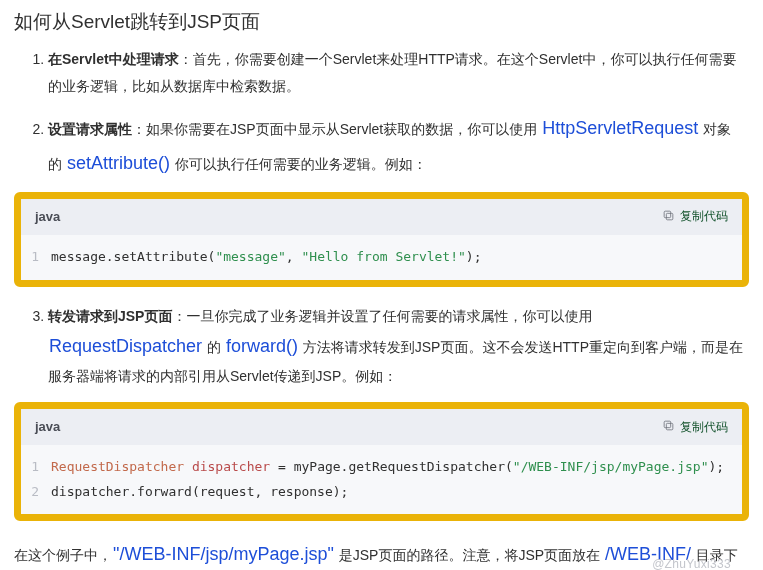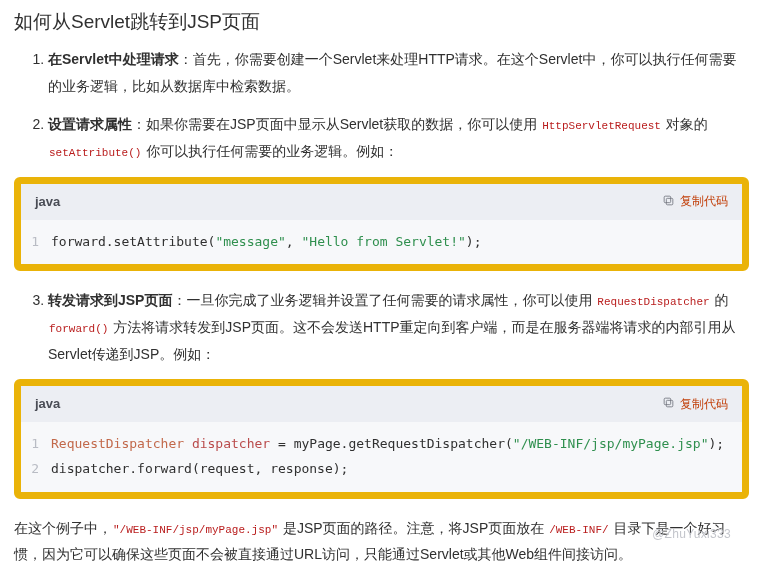--- a/index.html
+++ b/index.html
@@ -20,23 +20,23 @@
   .intro { font-size: 14px; margin-bottom: 14px; }
   ol { list-style: decimal; padding-left: 34px; }
   ol > li { 
     margin-bottom: 12px; 
     font-size: 14px;
     line-height: 1.9;
     padding-right: 4px;
   }
   ol > li .lead { font-weight: 700; }
   code.il {
-    color: #b91c1c;
-    font-family: Liberation Mono, monospace;
-    font-size: 11px;
+    color: #1d4ed8;
+    font-family: Liberation Sans, sans-serif;
+    font-size: 18px;
     padding: 0 1px;
   }
   .codeblock {
     margin: 10px 0 16px 0;
     border-radius: 6px;
     overflow: hidden;
     border: 7px solid #eab308;
   }
   .codeheader {
     background: #eceef3;
@@ -47,21 +47,21 @@
     font-size: 13px;
     color: #4a4d56;
   }
   .codeheader .lang { font-weight: 600; }
   .copybtn {
     display: inline-flex;
     align-items: center;
     gap: 5px;
     background: transparent;
     border: none;
-    color: #c2410c;
+    color: #14532d;
     font-size: 12px;
     cursor: pointer;
     font-family: inherit;
   }
   .copybtn svg { width: 13px; height: 13px; stroke: #6d707a; fill: none; stroke-width: 1.5; }
   .codebody {
     background: #f7f8fa;
     font-family: "Consolas", "Menlo", monospace;
     font-size: 13px;
     padding: 10px 0;
@@ -123,21 +123,21 @@
               <rect x="8" y="8" width="12" height="12" rx="2"></rect>
               <rect x="4" y="4" width="12" height="12" rx="2"></rect>
             </svg>
       </span>
       <span>复制代码</span>
     </button>
   </div>
   <div class="codebody" id="cb1">
         <div class="codeline">
           <span class="ln">1</span>
-          <span class="lc"><span class="tk-pln">forward.setAttribute(</span><span class="tk-str">"message"</span><span class="tk-pln">, </span><span class="tk-str">"Hello from Servlet!"</span><span class="tk-pln">);</span></span>
+          <span class="lc"><span class="tk-pln">message.setAttribute(</span><span class="tk-str">"message"</span><span class="tk-pln">, </span><span class="tk-str">"Hello from Servlet!"</span><span class="tk-pln">);</span></span>
         </div>
       </div>
 </div>
 
 <ol start="3">
   <li>
     <span class="lead">转发请求到JSP页面</span><span>：一旦你完成了业务逻辑并设置了任何需要的请求属性，你可以使用 </span><code class="il">RequestDispatcher</code><span> 的 </span><code class="il">forward()</code><span> 方法将请求转发到JSP页面。这不会发送HTTP重定向到客户端，而是在服务器端将请求的内部引用从Servlet传递到JSP。例如：</span>
   </li>
 </ol>
 

